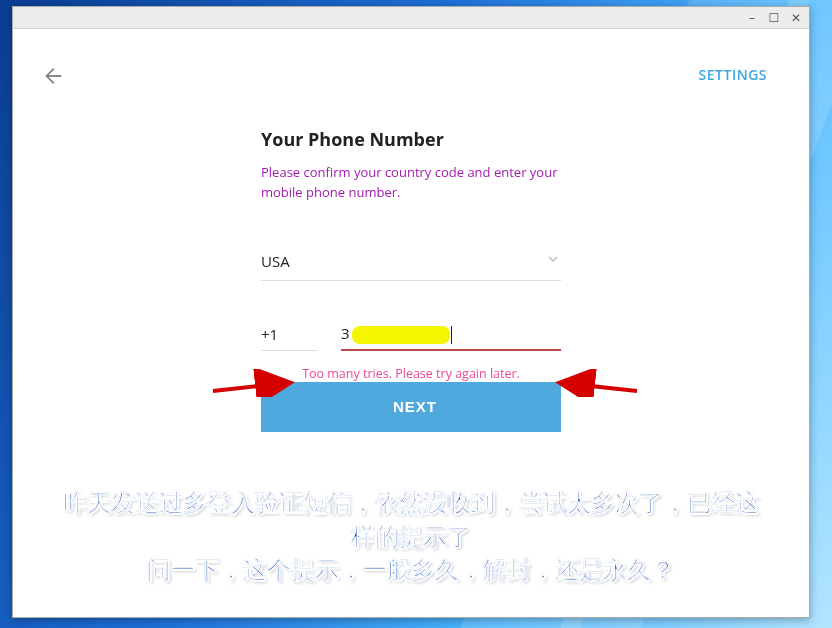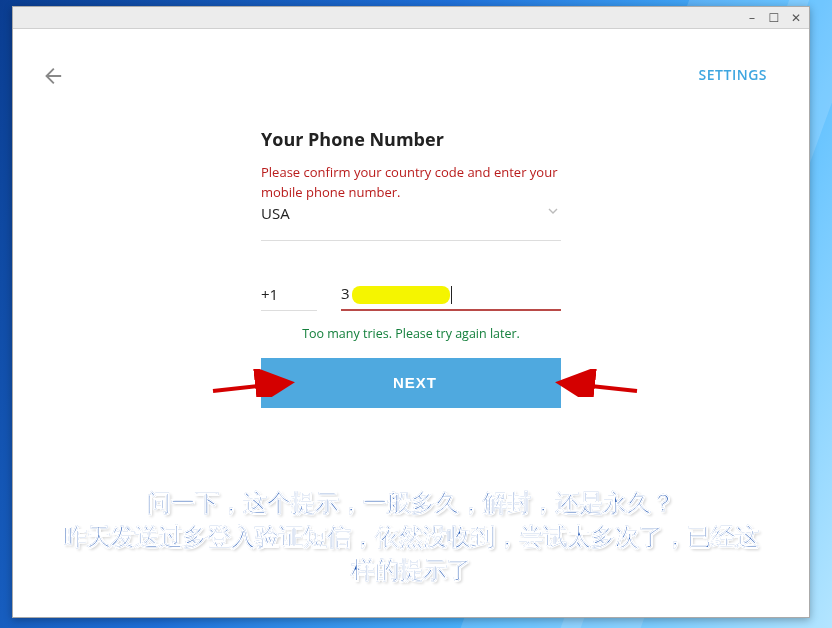--- a/index.html
+++ b/index.html
@@ -86,29 +86,30 @@
     }
     .heading {
       font-size: 18px;
       font-weight: 700;
       color: #222;
       margin-bottom: 12px;
       margin-top: 32px;
     }
     .subtext {
       font-size: 13px;
-      color: #b91c1c;
+      color: #a21caf;
       line-height: 1.5;
+      margin-bottom: 48px;
     }
     .country-select {
       display: flex;
       align-items: center;
       justify-content: space-between;
       border-bottom: 1px solid #ddd;
-      padding-bottom: 16px;
+      padding-bottom: 8px;
       margin-bottom: 42px;
       cursor: pointer;
     }
     .country-name {
       font-size: 15px;
       color: #222;
     }
     .chevron {
       color: #bbb;
     }
@@ -149,22 +150,21 @@
       display: inline-block;
       width: 1px;
       height: 18px;
       background: #222;
       vertical-align: middle;
       margin-left: 1px;
     }
     .error-msg {
       text-align: center;
       font-size: 12.5px;
-      color: #15803d;
-      margin-bottom: 16px;
+      color: #ec4899;
     }
     .next-btn {
       width: 100%;
       height: 50px;
       background: #4fa9df;
       color: #fff;
       border: none;
       font-size: 15px;
       font-weight: 600;
       letter-spacing: 1px;
@@ -258,18 +258,18 @@
         <defs>
             <marker id="ah2" markerWidth="10" markerHeight="10" refX="8" refY="5" orient="auto">
               <path d="M0,0 L10,5 L0,10 Z" fill="#d40000"></path>
             </marker>
           </defs>
         <line x1="4" y1="22" x2="78" y2="14" stroke="#d40000" stroke-width="4" marker-end="url(#ah2)"></line>
       </svg>
     </div>
 
     <div class="annotation-text">
+      <div>昨天发送过多登入验证短信，依然没收到，尝试太多次了，已经这样的提示了</div>
       <div>问一下，这个提示，一般多久，解封，还是永久？</div>
-      <div>昨天发送过多登入验证短信，依然没收到，尝试太多次了，已经这样的提示了</div>
     </div>
 
   </div>
 </div>
 
 </body></html>

